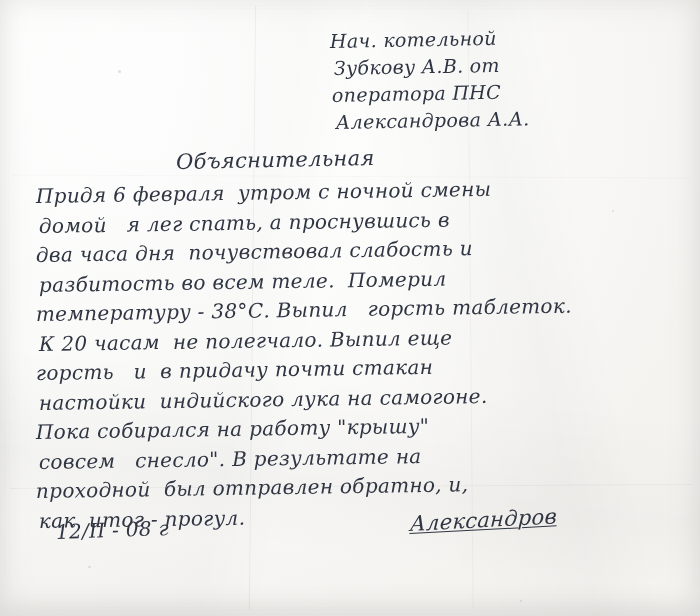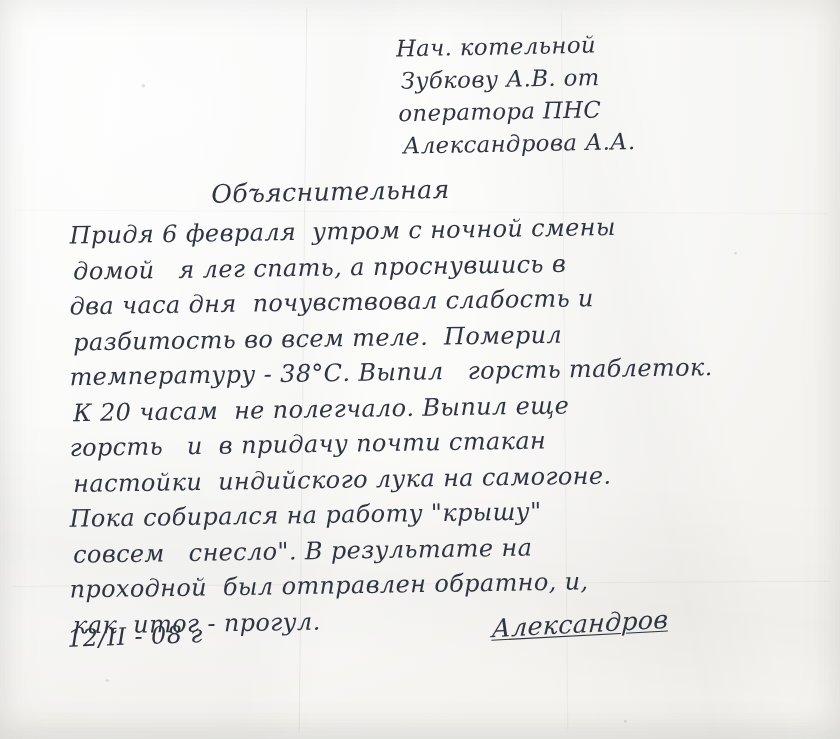--- a/index.html
+++ b/index.html
@@ -77,21 +77,21 @@
     position: absolute;
     left: 176px;
     top: 150px;
     font-size: 21px;
     transform: rotate(-1.2deg);
     transform-origin: left center;
   }
 
   .body-block {
     position: absolute;
-    left: 58px;
+    left: 36px;
     top: 182px;
     width: 630px;
   }
   .body-block .line {
     font-size: 20px;
     line-height: 29.5px;
     transform: rotate(-0.9deg);
     transform-origin: left center;
   }
   .body-block .line:nth-child(odd)  { margin-left: 0px; }

